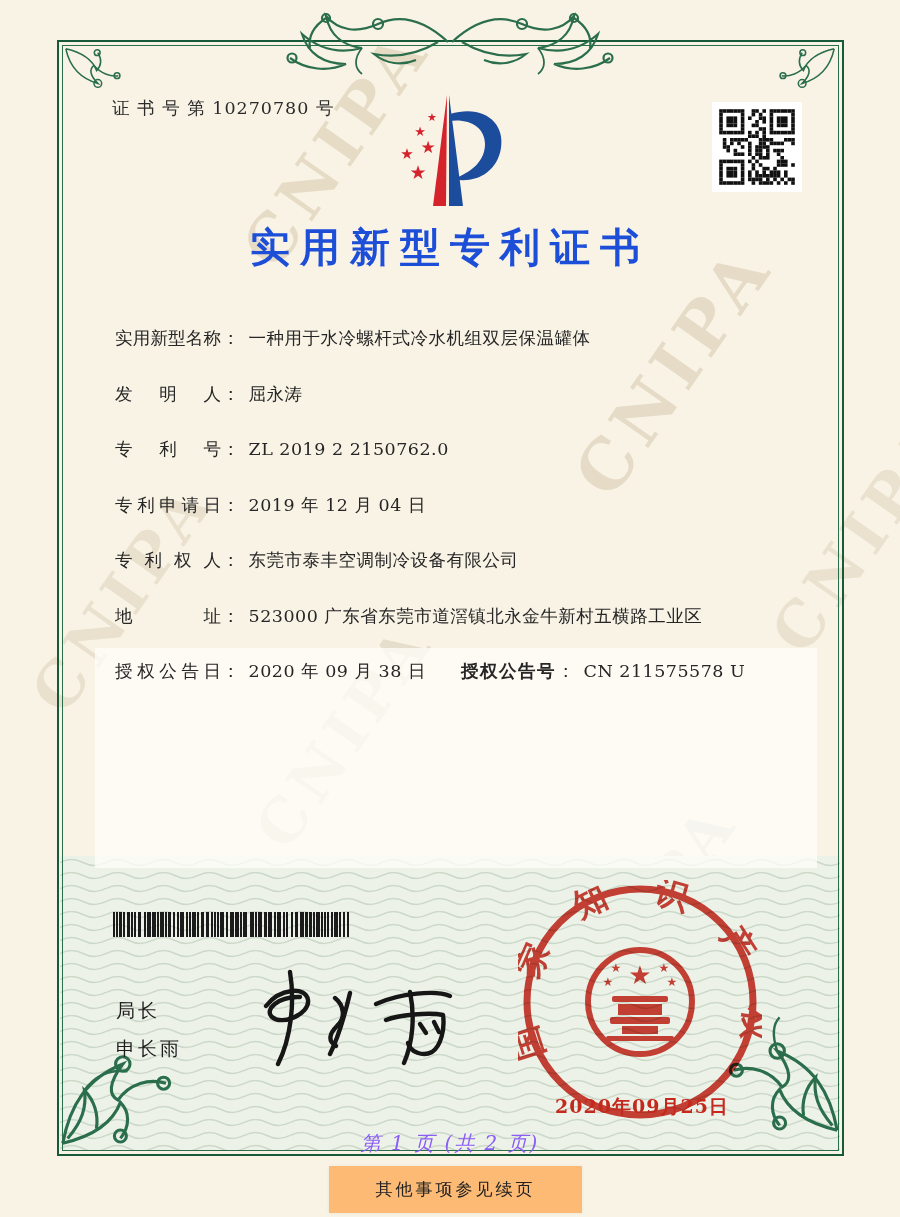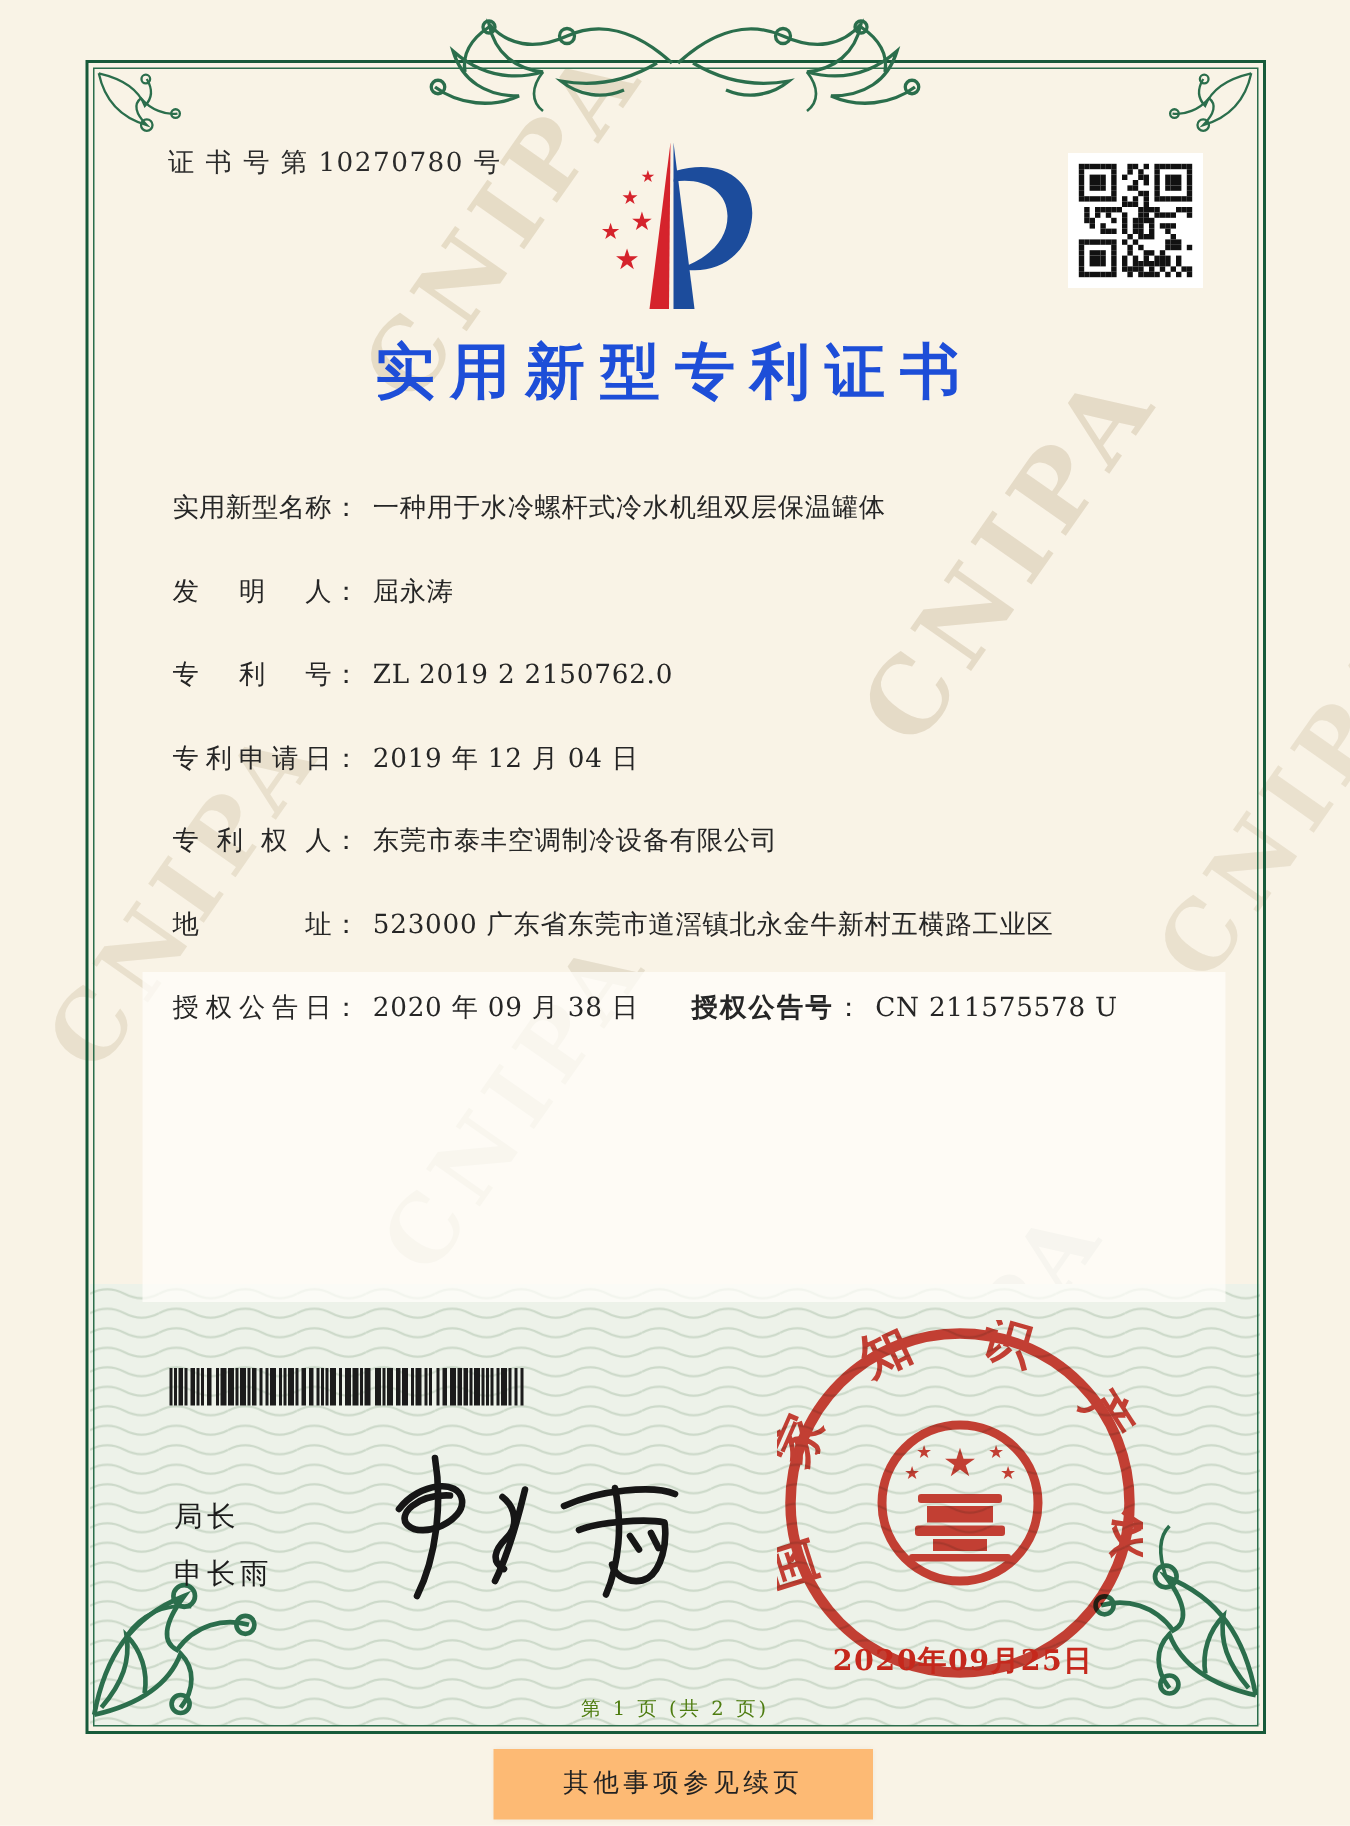--- a/index.html
+++ b/index.html
@@ -69,21 +69,21 @@
   .sig-name{position:absolute;left:116px;top:1036px;font-size:19px;letter-spacing:3px;
     font-family:"DejaVu Sans","Liberation Sans",sans-serif;color:#1c1c1c;}
   .sig-img{position:absolute;left:238px;top:966px;width:235px;height:105px;}
   
   .seal{position:absolute;left:518px;top:880px;width:244px;height:244px;
     mix-blend-mode:multiply;opacity:.92;}
   .seal-date{position:absolute;left:552px;top:1066px;width:180px;text-align:center;
     font-size:19px;letter-spacing:1px;color:#c5281c;font-weight:600;margin-top:28px;}
   
   .page-no{position:absolute;left:0;top:1130px;width:900px;text-align:center;
-    font-size:13px;letter-spacing:2px;color:#4d7c0f;}
+    font-size:20px;letter-spacing:2px;color:#8b5cf6;font-style:italic;}
   .note-box{position:absolute;left:329px;top:1166px;width:253px;height:47px;
     background:#fdba74;box-shadow:0 0 4px rgba(0,0,0,.05);}
   .note-box span{display:block;line-height:47px;text-align:center;font-size:17px;
     letter-spacing:3px;color:#222;}
 </style>
 </head>
 <body>
 
 <span class="wm wm1">CNIPA</span>
 <span class="wm wm2">CNIPA</span>

